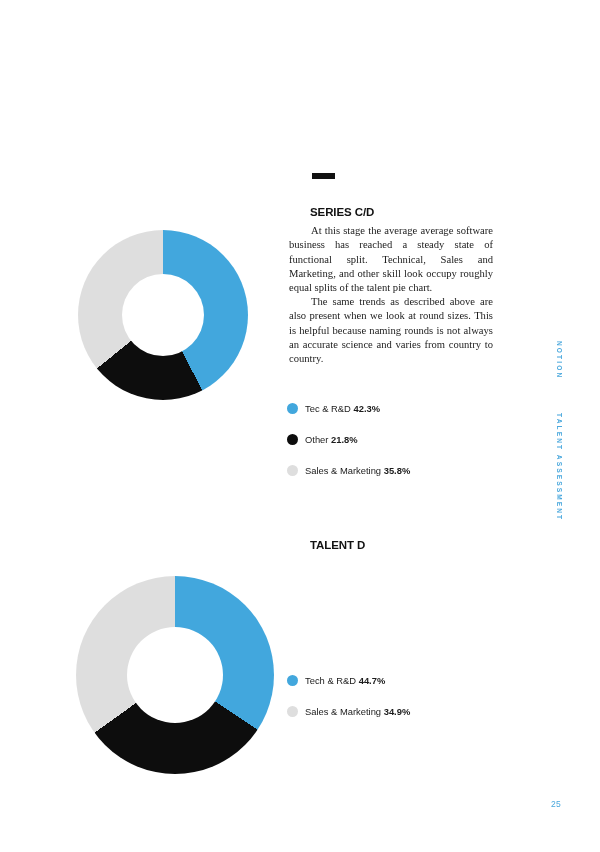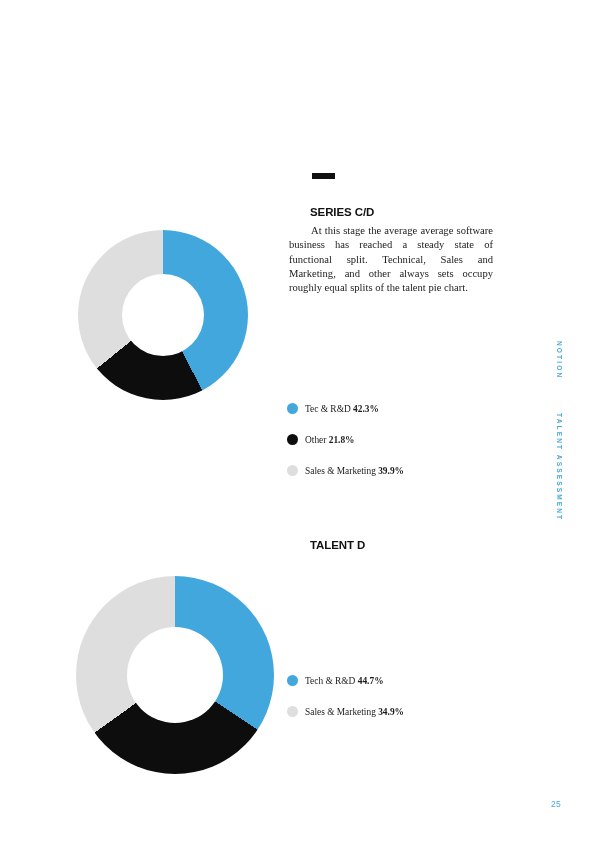--- a/index.html
+++ b/index.html
@@ -100,21 +100,21 @@
     align-items: center;
     height: 31px;
   }
   .legend-dot {
     width: 11px;
     height: 11px;
     border-radius: 50%;
     flex: 0 0 auto;
   }
   .legend-label {
-    font-family: Liberation Serif, serif;
+    font-family: Liberation Sans, sans-serif;
     font-size: 9.4px;
     color: #1b1b1b;
     margin-left: 7px;
     white-space: nowrap;
   }
   .legend-label b {
     font-weight: bold;
   }
 
   
@@ -149,35 +149,36 @@
 <div id="page">
 
   <div class="rule-dash"></div>
 
   <div class="donut" id="donut-cd" style="background: conic-gradient(rgb(66, 167, 221) 0deg, rgb(66, 167, 221) 152.432deg, rgb(13, 13, 13) 152.432deg, rgb(13, 13, 13) 230.991deg, rgb(222, 222, 222) 230.991deg, rgb(222, 222, 222) 360deg);">
     <div class="hole"></div>
   </div>
 
   <h2 class="series-heading" id="heading-cd">SERIES C/D</h2>
 
-  <p class="body-copy" id="para-1">At this stage the average average software business has reached a steady state of functional split. Technical, Sales and Marketing, and other always sets occupy roughly equal splits of the talent pie chart.</p>
-
+  <p class="body-copy" id="para-1">At this stage the average average software business has reached a steady state of functional split. Technical, Sales and Marketing, and other skill look occupy roughly equal splits of the talent pie chart.</p>
+
+  <p class="body-copy" id="para-2">The same trends as described above are also present when we look at round sizes. This is helpful because naming rounds is not always an accurate science and varies from country to country.</p>
 
   <div class="legend" id="legend-cd">
     <div class="legend-row">
       <span class="legend-dot" style="background: rgb(66, 167, 221);"></span>
       <span class="legend-label">Tec &amp; R&amp;D <b>42.3%</b></span>
     </div>
     <div class="legend-row">
       <span class="legend-dot" style="background: rgb(13, 13, 13);"></span>
       <span class="legend-label">Other <b>21.8%</b></span>
     </div>
     <div class="legend-row">
       <span class="legend-dot" style="background: rgb(222, 222, 222);"></span>
-      <span class="legend-label">Sales &amp; Marketing <b>39.9%</b></span>
+      <span class="legend-label">Sales &amp; Marketing <b>35.8%</b></span>
     </div>
   </div>
 
   <div class="donut" id="donut-d" style="background: conic-gradient(rgb(66, 167, 221) 0deg, rgb(66, 167, 221) 123.48deg, rgb(13, 13, 13) 123.48deg, rgb(13, 13, 13) 234.36deg, rgb(222, 222, 222) 234.36deg, rgb(222, 222, 222) 360deg);">
     <div class="hole"></div>
   </div>
 
   <h2 class="series-heading" id="heading-d">TALENT D</h2>
 
   <div class="legend" id="legend-d">

